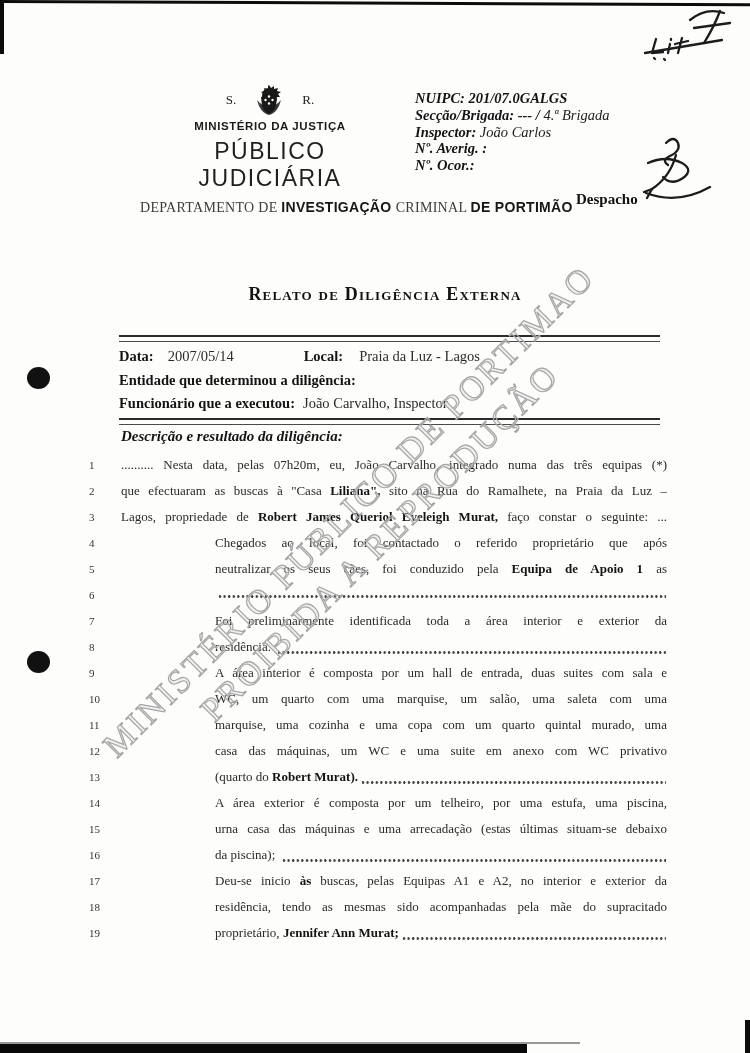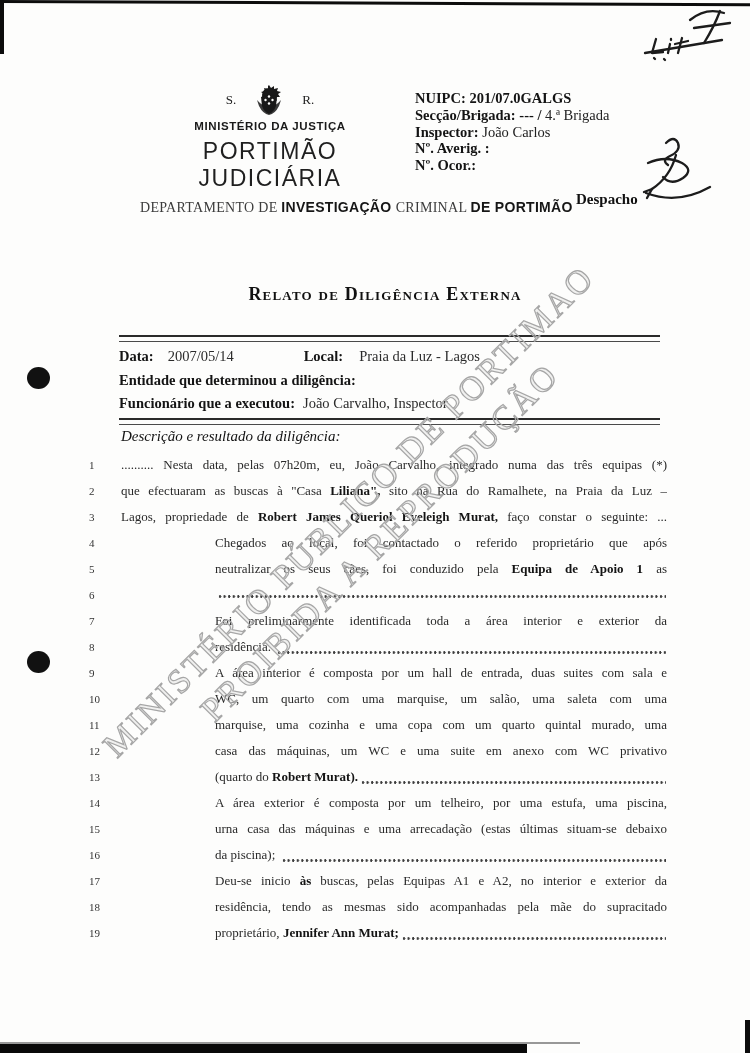--- a/index.html
+++ b/index.html
@@ -21,35 +21,35 @@
   
   .logo-block{left:140px;top:84px;width:260px;text-align:center;}
   .sr-row{display:flex;align-items:center;justify-content:center;gap:16px;font-size:13px;color:#222;}
   .ministry{font-family:"Liberation Sans",sans-serif;font-weight:bold;font-size:11.5px;letter-spacing:.6px;color:#1a1a1a;margin-top:4px;}
   .org{font-family:"Liberation Sans",sans-serif;font-size:23px;letter-spacing:1.5px;color:#1f1f1f;margin-top:6px;}
   .dept{font-size:14px;letter-spacing:.3px;color:#333;margin-top:7px;white-space:nowrap;}
   .dept .sans{font-family:"Liberation Sans",sans-serif;font-weight:bold;color:#161616;}
   .dept .lightcaps{color:#3c3c3c;}
 
   .case-block{left:415px;top:90px;width:280px;font-size:14.5px;line-height:16.8px;color:#222;}
-  .case-block .row{white-space:nowrap;}
+  .case-block .row{white-space:nowrap;font-style:italic;}
   .despacho{left:576px;top:191px;font-weight:bold;font-size:15px;color:#111;}
 
   
   .doc-title{left:0;top:284px;width:100%;text-align:center;padding-left:20px;box-sizing:border-box;
      font-variant:small-caps;font-weight:bold;font-size:18px;letter-spacing:1.2px;color:#111;}
 
   
   .info{left:119px;top:335px;width:541px;font-size:14.5px;}
   .dline{height:4px;border-top:2px solid #2a2a2a;border-bottom:1px solid #4a4a4a;}
   .info .irow{height:23.5px;line-height:23.5px;white-space:nowrap;}
   .ml14{margin-left:14px;} .ml70{margin-left:70px;} .ml16{margin-left:16px;} .ml8{margin-left:8px;}
 
   
-  .desc-head{left:121px;top:428px;font-weight:normal;font-style:italic;font-size:15px;color:#131313;}
+  .desc-head{left:121px;top:428px;font-weight:bold;font-style:italic;font-size:15px;color:#131313;}
   .body-lines{left:85px;top:452px;width:582px;font-size:13px;color:#2a2a2a;}
   .brow{height:26px;line-height:26px;display:flex;align-items:baseline;}
   .ln{flex:none;width:30px;font-size:11px;color:#333;padding-left:4px;box-sizing:border-box;}
   .txt{flex:1;overflow:hidden;max-height:26px;}
   .txt.para{margin-left:6px;}
   .txt.bul{margin-left:100px;position:relative;}
   .txt.just{text-align:justify;text-align-last:justify;}
   .bul-first::before{content:"•";position:absolute;left:-26px;top:0;font-size:15px;color:#111;}
   .txt.lead{display:flex;align-items:baseline;}
   .txt.lead span{white-space:pre;}
@@ -113,21 +113,21 @@
           <circle cx="13.5" cy="16" r="1.2"></circle>
             <circle cx="20.5" cy="16" r="1.2"></circle>
           <circle cx="17" cy="19.5" r="1.2"></circle>
             <circle cx="17" cy="12.5" r="1.2"></circle>
         </g>
       </svg>
     </span>
     <span>R.</span>
   </div>
   <div class="ministry">MINISTÉRIO DA JUSTIÇA</div>
-  <div class="org">PORTIMÃO JUDICIÁRIA</div>
+  <div class="org">PÚBLICO JUDICIÁRIA</div>
   <div class="dept"><span class="lightcaps">DEPARTAMENTO DE </span><span class="sans">INVESTIGAÇÃO </span><span class="lightcaps">CRIMINAL </span><span class="sans">DE PORTIMÃO</span></div>
 </div>
 
 <div class="abs case-block">
   <div class="row"><b>NUIPC:</b> <b>201/07.0GALGS</b><span></span></div>
   <div class="row"><b>Secção/Brigada:</b> <b>--- /</b> <span>4.ª Brigada</span></div>
   <div class="row"><b>Inspector:</b> <span>João Carlos</span></div>
   <div class="row"><b>Nº. Averig. :</b></div>
   <div class="row"><b>Nº. Ocor.:</b></div>
 </div>

